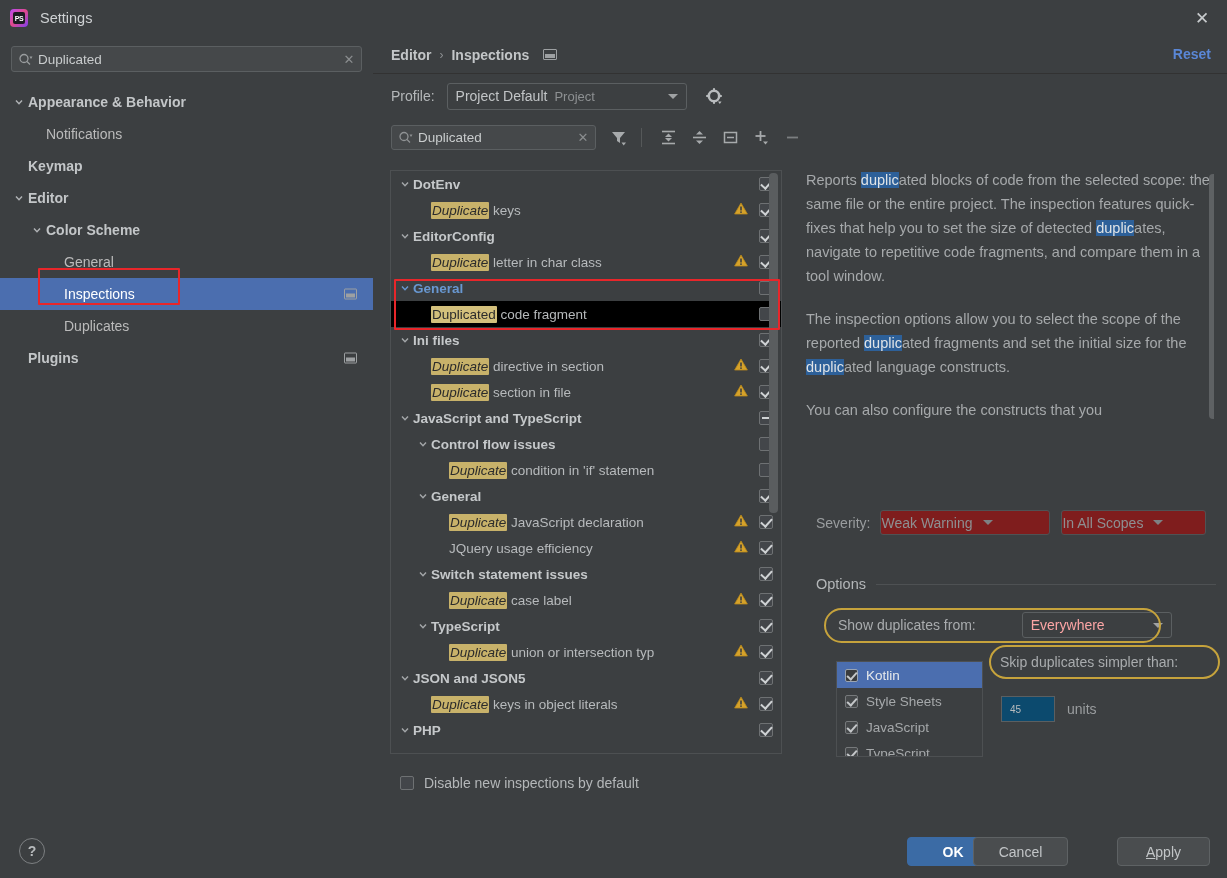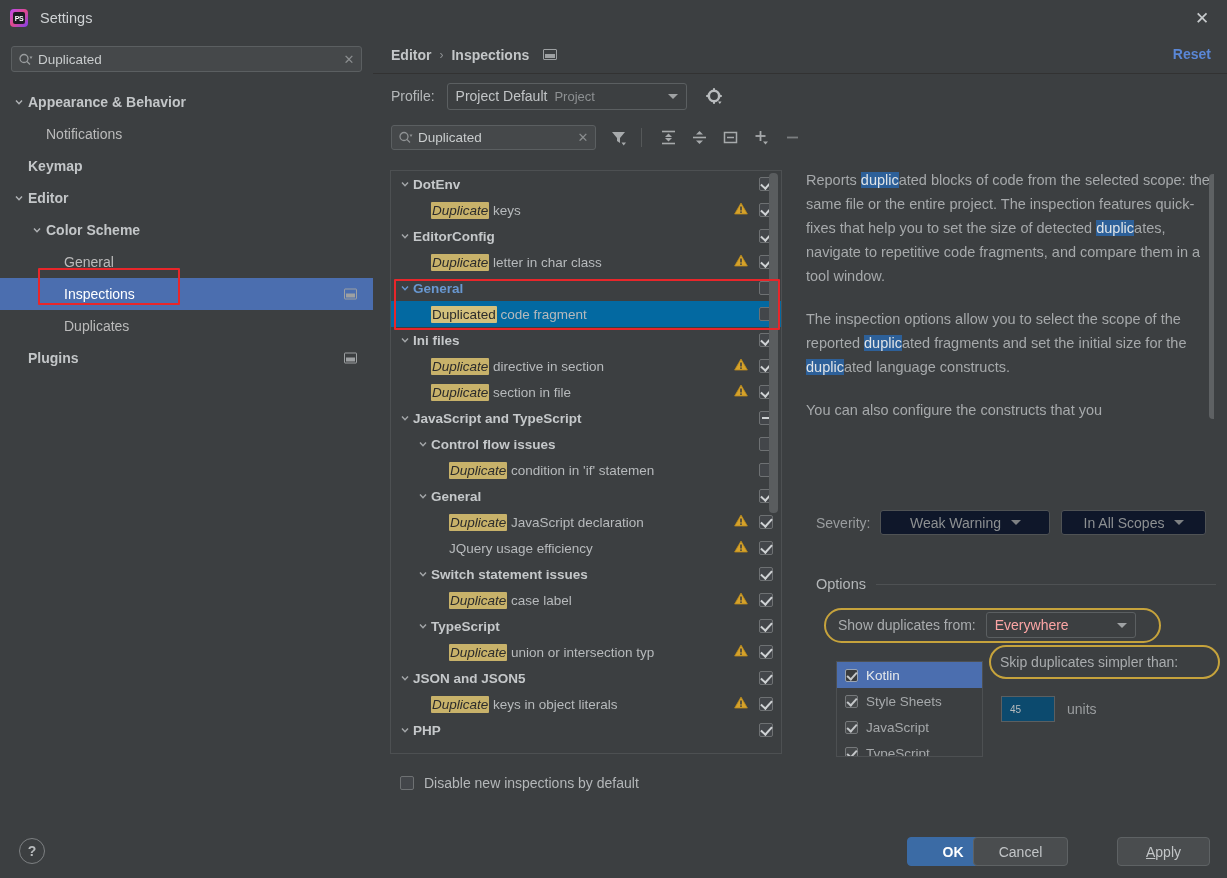--- a/index.html
+++ b/index.html
@@ -133,21 +133,21 @@
   }
   .irow{
     height:26px; display:flex; align-items:center; position:relative;
     padding-right:40px; white-space:nowrap; font-size:13.5px; color:#b7babc;
   }
   .irow .ichev{ width:16px; flex:none; display:flex;align-items:center;justify-content:center; }
   .irow.g0{ padding-left:6px; }
   .irow.g1{ padding-left:24px; }
   .irow.g2{ padding-left:42px; }
   .irow.grp > .itxt{ font-weight:bold; color:#c5c8ca; }
-  .irow.sel{ background:#0369a1; }
+  .irow.sel{ background:#000000; }
   .irow.grpsel > .itxt{ color:#6897d0; font-weight:bold; }
   .hl{ background:#c8b26a; color:#2b2b2b; padding:1px 1px; border-radius:1px;font-style:italic; }
   .hl-strong{ background:#d3c07c; color:#2b2b2b; padding:1px 1px; border-radius:1px; }
   .warn-ico{ position:absolute; right:33px; top:50%; transform:translateY(-50%); }
   .cb{
     position:absolute; right:8px; top:50%; transform:translateY(-50%);
     width:14px;height:14px; border:1px solid #6e7173; border-radius:2px; background:#43464a;
   }
   .cb.checked::after{
     content:""; position:absolute; left:3px; top:0px; width:5px;height:9px;
@@ -169,36 +169,36 @@
   .desc p{ margin-bottom:19px; }
   .bhl{ background:#2d6099; color:#dfe3e6; }
   .desc-scroll{
     position:absolute; right:-3px; top:6px; width:8px; height:245px;
     background:#5e6163; border-radius:4px;
   }
 
   .sev-row{ position:absolute; left:816px; top:510px; display:flex; align-items:center; }
   .sev-label{ font-size:14px; color:#9a9d9f; margin-right:10px; }
   .sev-combo{
-    height:25px; border:1px solid #4f5254; border-radius:3px; background:#0f172a;
-    display:flex; align-items:center; justify-content:center; position:relative;
+    height:25px; border:1px solid #4f5254; border-radius:3px; background:#7f1d1d;
+    display:flex; align-items:center; justify-content:flex-start; position:relative;
     color:#8d9092; font-size:14px;
   }
   .sev-combo .ca{
     margin-left:10px; width:0;height:0;border-left:5px solid transparent;border-right:5px solid transparent;
     border-top:5px solid #7e8183;
   }
 
   .options-head{
     position:absolute; left:816px; top:576px; width:400px; display:flex; align-items:center;
   }
   .options-head .ot{ font-size:14.5px; color:#b4b7b9; padding-right:10px; }
   .options-head .line{ flex:1; height:1px; background:#4e5153; }
 
-  .opt-row{ position:absolute; left:838px; top:612px; display:flex; align-items:center; }
+  .opt-row{ position:absolute; left:838px; top:612px; display:flex; align-items:center;gap:36px; }
   .opt-lbl{ font-size:14px; color:#a9acae; margin-right:10px; }
   .opt-combo{
     width:150px; height:26px; border:1px solid #5b5f61; border-radius:3px; background:#3c3f41;
     display:flex; align-items:center; padding-left:8px; position:relative;
     color:#fca5a5; font-size:14px;
   }
 
   .lang-list{
     position:absolute; left:836px; top:661px; width:147px; height:96px;
     background:#3c3f41; border:1px solid #4d5052; overflow:hidden;

